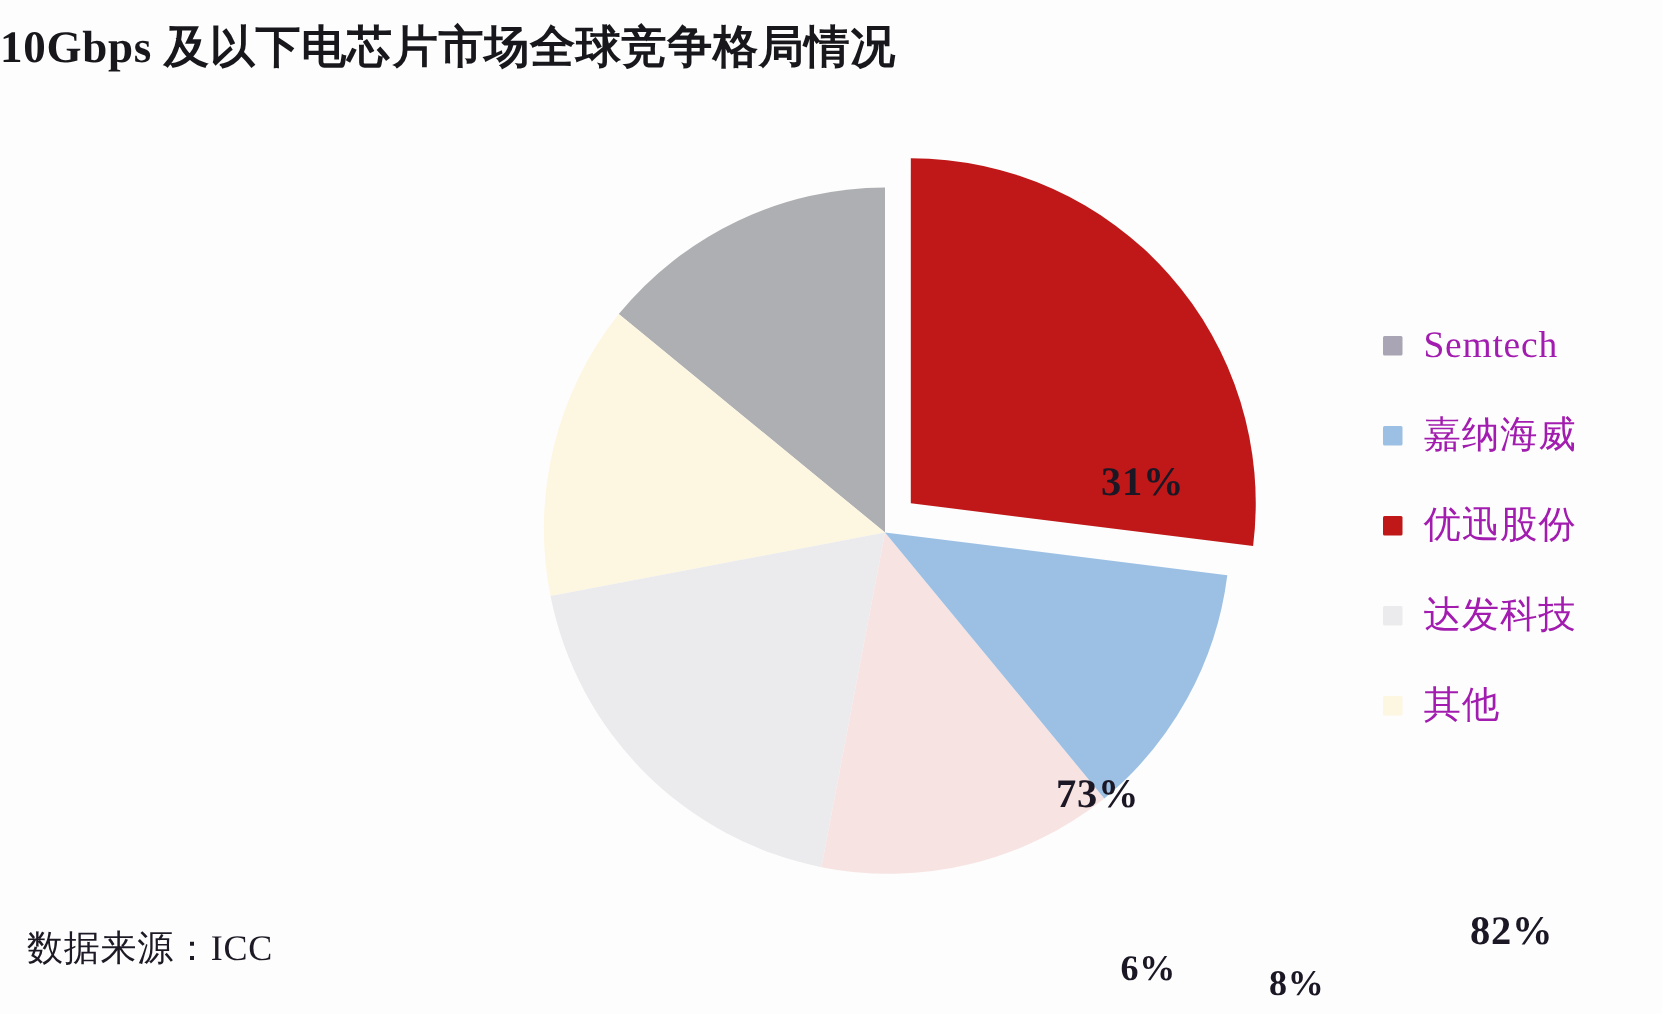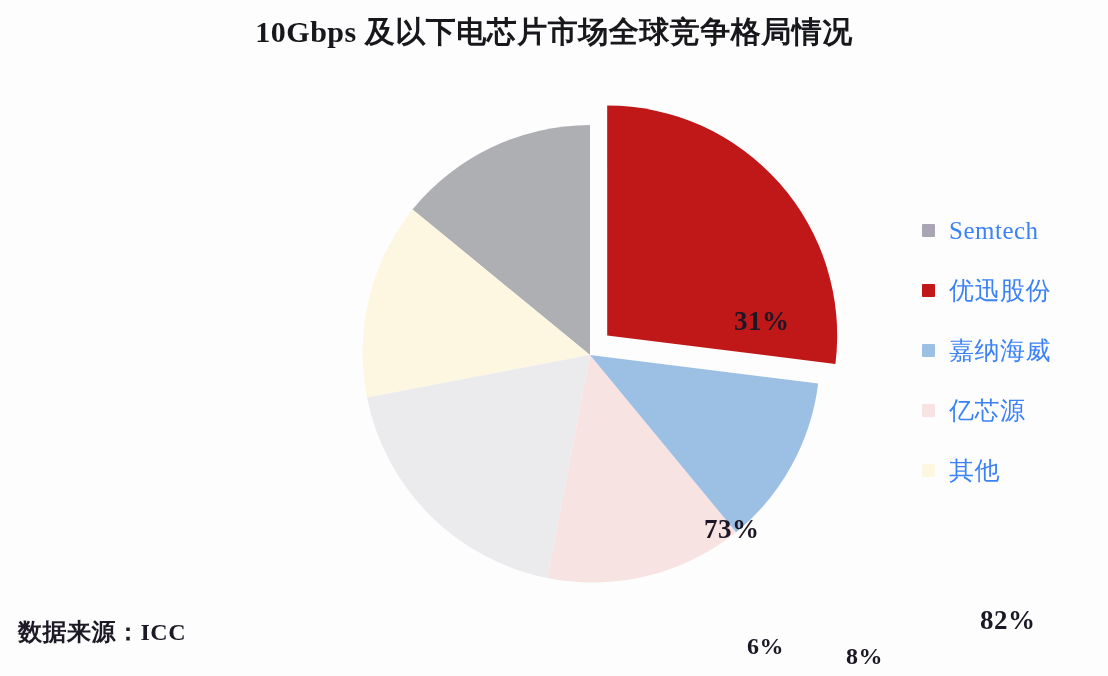--- a/index.html
+++ b/index.html
@@ -18,21 +18,21 @@
     position: absolute;
     inset: 0;
     background: #fdfdfd;
   }
   
   #chart-title {
     position: absolute;
     top: 14px;
     left: 0;
     width: 1108px;
-    text-align: center;
+    text-align: left;
     font-size: 30px;
     font-weight: bold;
     color: #17171c;
     letter-spacing: 0.5px;
     line-height: 1.2;
     white-space: nowrap;
   }
   
   #pie-plot {
     position: absolute;
@@ -80,32 +80,32 @@
   .legend-swatch {
     width: 13px;
     height: 13px;
     flex: 0 0 13px;
     margin-right: 14px;
     border-radius: 1px;
   }
   .legend-label {
     font-family: "Liberation Serif", "DejaVu Serif", serif;
     font-size: 25px;
-    color: #3b82f6;
+    color: #a21caf;
     white-space: nowrap;
     line-height: 1;
     letter-spacing: 0.5px;
   }
   
   #source-note {
     position: absolute;
     left: 18px;
     bottom: 28px;
     font-size: 24px;
-    font-weight: bold;
+    font-weight: normal;
     color: #1d1a25;
     white-space: nowrap;
     letter-spacing: 0.5px;
   }
 </style>
 </head>
 <body>
 
 <div id="chart-figure">
 
@@ -139,30 +139,30 @@
     <div class="slice-label small" id="label-yixin">8%</div>
     <div class="slice-label" id="label-qita">73%</div>
   </div>
 
   <div id="chart-legend">
     <div class="legend-item">
       <span class="legend-swatch" style="background: rgb(169, 165, 180);"></span>
       <span class="legend-label">Semtech</span>
     </div>
     <div class="legend-item">
+      <span class="legend-swatch" style="background: rgb(156, 192, 228);"></span>
+      <span class="legend-label">嘉纳海威</span>
+    </div>
+    <div class="legend-item">
       <span class="legend-swatch" style="background: rgb(192, 24, 24);"></span>
       <span class="legend-label">优迅股份</span>
     </div>
     <div class="legend-item">
-      <span class="legend-swatch" style="background: rgb(156, 192, 228);"></span>
-      <span class="legend-label">嘉纳海威</span>
-    </div>
-    <div class="legend-item">
-      <span class="legend-swatch" style="background: rgb(248, 227, 227);"></span>
-      <span class="legend-label">亿芯源</span>
+      <span class="legend-swatch" style="background: rgb(235, 235, 237);"></span>
+      <span class="legend-label">达发科技</span>
     </div>
     <div class="legend-item">
       <span class="legend-swatch" style="background: rgb(253, 246, 224);"></span>
       <span class="legend-label">其他</span>
     </div>
   </div>
 
   <div id="source-note">数据来源：ICC</div>
 
 </div>

